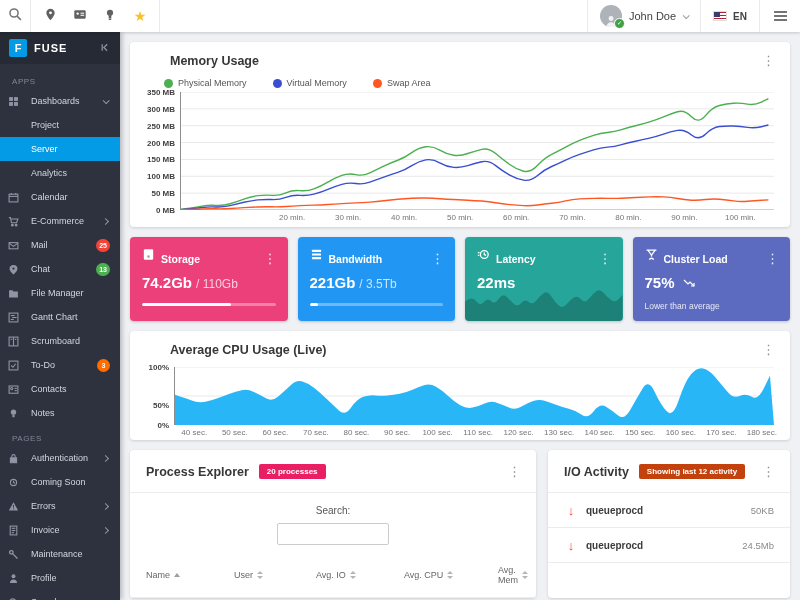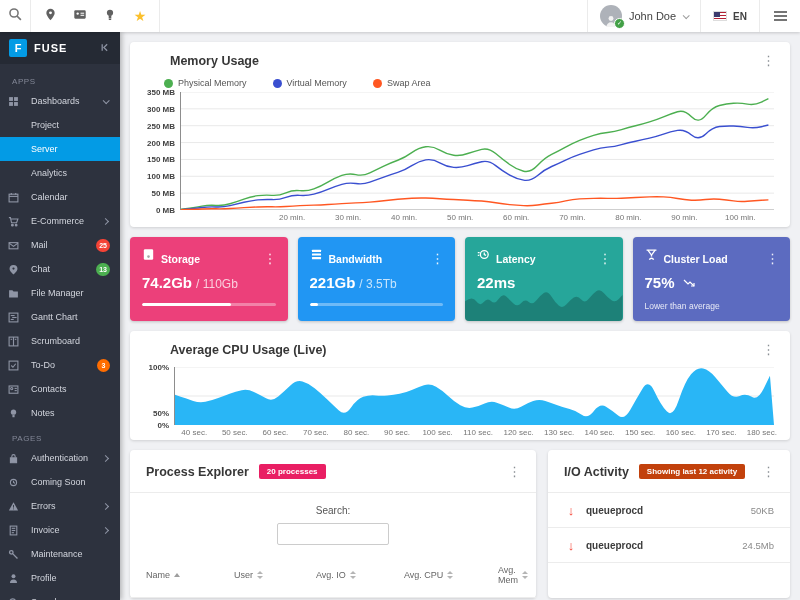--- a/index.html
+++ b/index.html
@@ -557,21 +557,21 @@
   </div>
 
   <section class="card cpu-card">
     <div class="title-row">
       <h2 class="card-title">Average CPU Usage (Live)</h2>
       <span class="kebab"></span>
     </div>
     <div class="cpu-chart">
       <div class="cpu-y y-axis" id="cpu-y">
           <span class="ytick" style="top: 54px;">0%</span>
-          <span class="ytick" style="top: 42px;">50%</span>
+          <span class="ytick" style="top: 34px;">50%</span>
           <span class="ytick" style="top: -4px;">100%</span>
         </div>
       <div class="plot cpu-plot" style="flex:1">
         <svg id="cpu-svg" preserveAspectRatio="none" viewBox="0 0 620 58">
             <line x1="0" x2="620" y1="58" y2="58" stroke="#9e9e9e" vector-effect="non-scaling-stroke"></line>
             <line x1="0" x2="620" y1="29" y2="29" stroke="#e9e9e9" vector-effect="non-scaling-stroke"></line>
             <line x1="0" x2="620" y1="0" y2="0" stroke="#e9e9e9" vector-effect="non-scaling-stroke"></line>
             <path d="M0,27.84 Q12.567567567567568,31.9 18.851351351351354,33.93 Q25.135135135135137,35.96 31.41891891891892,34.8 Q37.7027027027027,33.64 43.986486486486484,31.32 Q50.270270270270274,29 56.554054054054056,26.68 Q62.83783783783784,24.36 69.12162162162161,23.2 Q75.4054054054054,22.04 81.6891891891892,24.939999999999998 Q87.97297297297297,27.84 94.25675675675676,31.32 Q100.54054054054055,34.8 106.82432432432432,29.58 Q113.10810810810811,24.36 119.3918918918919,18.56 Q125.67567567567568,12.759999999999998 131.95945945945948,14.5 Q138.24324324324326,16.240000000000002 144.52702702702703,21.17 Q150.8108108108108,26.099999999999998 157.09459459459458,31.9 Q163.37837837837836,37.7 169.66216216216213,43.5 Q175.94594594594594,49.3 182.22972972972974,40.599999999999994 Q188.51351351351352,31.9 194.7972972972973,29.869999999999997 Q201.0810810810811,27.84 207.36486486486487,28.42 Q213.64864864864865,29 219.93243243243245,28.42 Q226.21621621621622,27.84 232.5,26.68 Q238.78378378378378,25.519999999999996 245.06756756756755,22.909999999999997 Q251.35135135135135,20.299999999999997 257.6351351351351,18.27 Q263.9189189189189,16.240000000000002 270.2027027027027,19.720000000000002 Q276.4864864864865,23.200000000000003 282.7702702702703,29 Q289.05405405405406,34.8 295.3378378378378,38.28 Q301.6216216216216,41.76 307.9054054054054,40.599999999999994 Q314.1891891891892,39.44 320.47297297297297,36.54 Q326.7567567567567,33.64 333.0405405405405,35.67 Q339.3243243243243,37.7 345.6081081081081,40.6 Q351.8918918918919,43.5 358.1756756756757,39.730000000000004 Q364.4594594594595,35.96 370.7432432432432,33.93 Q377.02702702702703,31.9 383.31081081081084,33.93 Q389.5945945945946,35.96 395.8783783783784,38.28 Q402.1621621621622,40.6 408.44594594594594,42.05 Q414.72972972972974,43.5 421.01351351351354,47.85 Q427.2972972972973,52.2 433.58108108108104,44.08 Q439.86486486486484,35.96 446.14864864864865,39.730000000000004 Q452.43243243243245,43.5 458.71621621621625,48.43 Q465,53.36 471.28378378378375,42.629999999999995 Q477.56756756756755,31.9 483.85135135135135,21.749999999999996 Q490.13513513513516,11.599999999999994 496.41891891891896,24.65 Q502.7027027027027,37.7 508.98648648648646,44.370000000000005 Q515.2702702702702,51.04 521.554054054054,32.769999999999996 Q527.8378378378378,14.5 534.1216216216217,7.25 Q540.4054054054054,0 546.6891891891892,1.4500000000000028 Q552.972972972973,2.9000000000000057 559.2567567567568,10.150000000000006 Q565.5405405405405,17.400000000000006 571.8243243243244,24.650000000000002 Q578.1081081081081,31.9 584.3918918918919,29 Q590.6756756756757,26.099999999999998 596.9594594594595,29.869999999999997 Q603.2432432432432,33.64 609.5270270270271,21.17 L615.8108108108108,8.700000000000003 L620,58 L0,58 Z" fill="#29b6f6"></path>
           </svg>
       </div>

